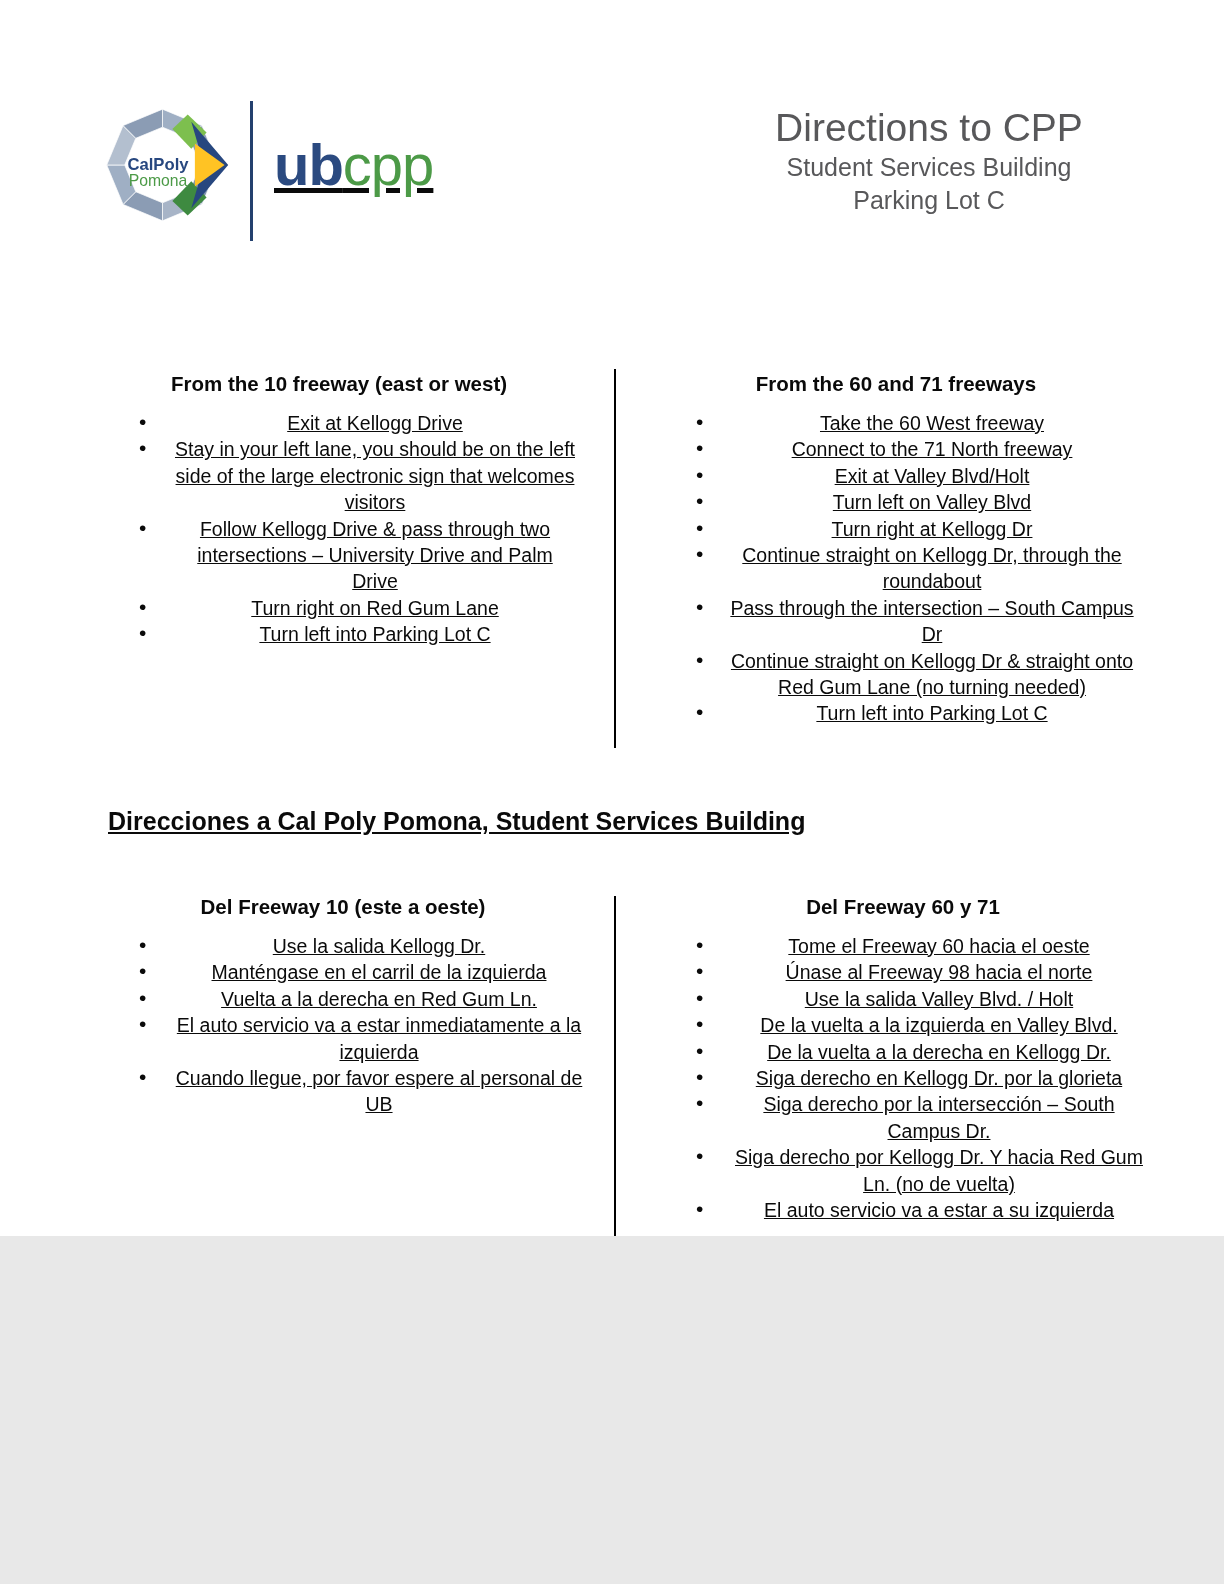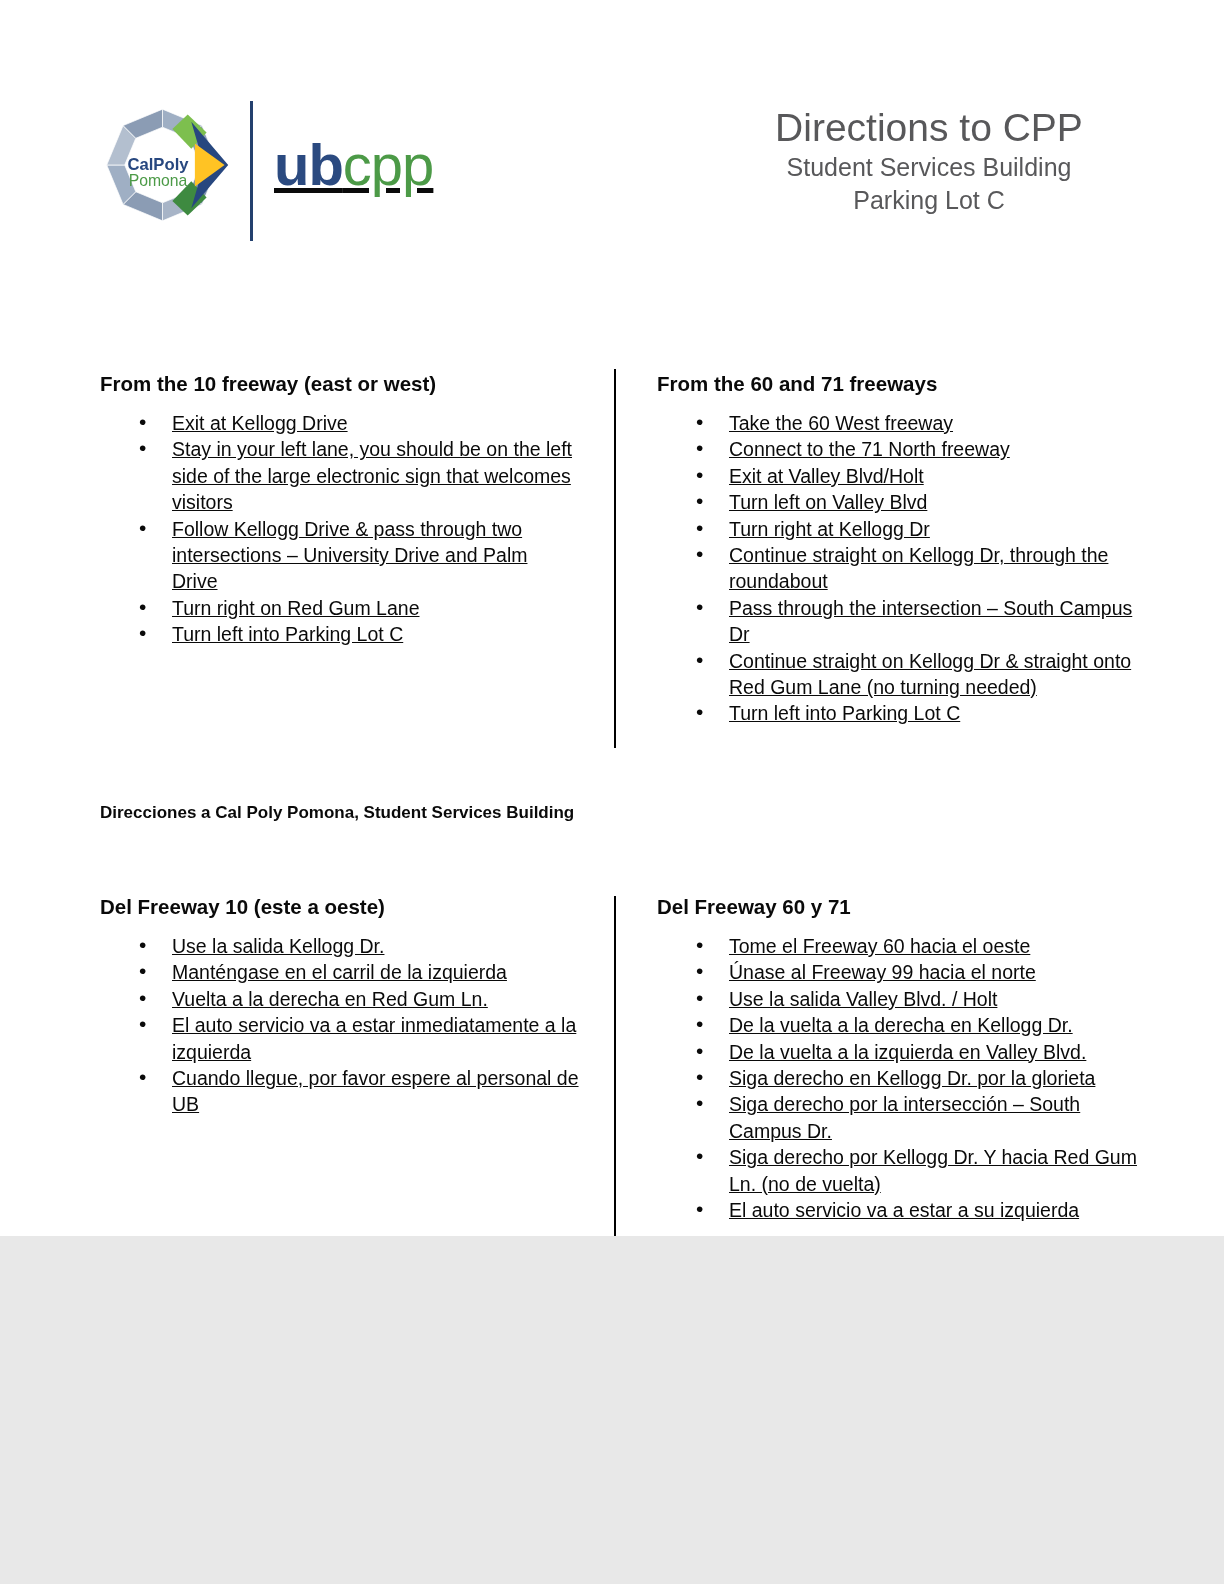--- a/index.html
+++ b/index.html
@@ -11,37 +11,37 @@
   
   .logo-svg { position:absolute; left:104px; top:102px; width:126px; height:126px; }
   .logo-divider { position:absolute; left:250px; top:101px; width:3px; height:140px; background:#23406e; }
   .wordmark { position:absolute; left:274px; top:136px; font-size:58px; line-height:1; letter-spacing:-1px;text-decoration:underline; }
   .wordmark .ub  { color:#2B4A80; font-weight:bold; }
   .wordmark .cpp { color:#4C9A47; font-weight:normal; }
   .title-block { position:absolute; left:688px; top:104px; width:482px; text-align:center; color:#58585A; }
   .doc-title    { font-size:39px; line-height:47px; font-weight:normal; margin:0; }
   .doc-subtitle { font-size:25px; line-height:33px; margin:0; }
   
-  .col { position:absolute; }
+  .col { position:absolute;text-align:center; }
   .col-en-left  { left:100px; top:370px; width:478px; }
   .col-en-right { left:657px; top:370px; width:478px; }
   .col-es-left  { left:100px; top:893px; width:486px; }
   .col-es-right { left:657px; top:893px; width:492px; }
   .col-heading { font-size:20.5px; font-weight:bold; margin:0 0 13px 0; line-height:27px; }
   .col-es-left .col-heading, .col-es-right .col-heading { }
   ul.bullets { list-style:none; margin:0; padding:0 0 0 72px; font-size:19.5px; line-height:26.4px; }
   ul.bullets li { position:relative; margin:0;text-decoration:underline; }
   ul.bullets li::before { content:"\2022"; position:absolute; left:-33px; top:-1px; font-size:21px; }
   .vrule { position:absolute; width:2px; background:#000; }
   .vrule-1 { left:614px; top:369px; height:379px; }
   .vrule-2 { left:614px; top:896px; height:352px; }
   
   .spanish-heading {
-    position:absolute; left:100px; top:799px; margin:0;
-    font-size:17px; font-weight:bold; line-height:28px;
+    position:absolute; left:100px; top:799px; margin:8px;
+    font-size:25px; font-weight:bold; text-decoration:underline; line-height:28px;
   }
   
   .page-number { position:absolute; left:1094px; top:1483px; width:34px; text-align:center; font-size:20px; }
 </style>
 </head>
 <body>
 
 <div class="page">
 
   <svg class="logo-svg" viewBox="0 0 140 140">
@@ -115,24 +115,24 @@
         <li>Cuando llegue, por favor espere al personal de UB</li>
       </ul>
   </div>
 
   <div class="vrule vrule-2"></div>
 
   <div class="col col-es-right">
     <h3 class="col-heading">Del Freeway 60 y 71</h3>
     <ul class="bullets">
         <li>Tome el Freeway 60 hacia el oeste</li>
-        <li>Únase al Freeway 99 hacia el norte</li>
+        <li>Únase al Freeway 98 hacia el norte</li>
         <li>Use la salida Valley Blvd. / Holt</li>
+        <li>De la vuelta a la izquierda en Valley Blvd.</li>
         <li>De la vuelta a la derecha en Kellogg Dr.</li>
-        <li>De la vuelta a la izquierda en Valley Blvd.</li>
         <li>Siga derecho en Kellogg Dr. por la glorieta</li>
         <li>Siga derecho por la intersección – South Campus Dr.</li>
         <li>Siga derecho por Kellogg Dr. Y hacia Red Gum Ln. (no de vuelta)</li>
         <li>El auto servicio va a estar a su izquierda</li>
       </ul>
   </div>
 
   <div class="page-number">1</div>
 
 </div>

